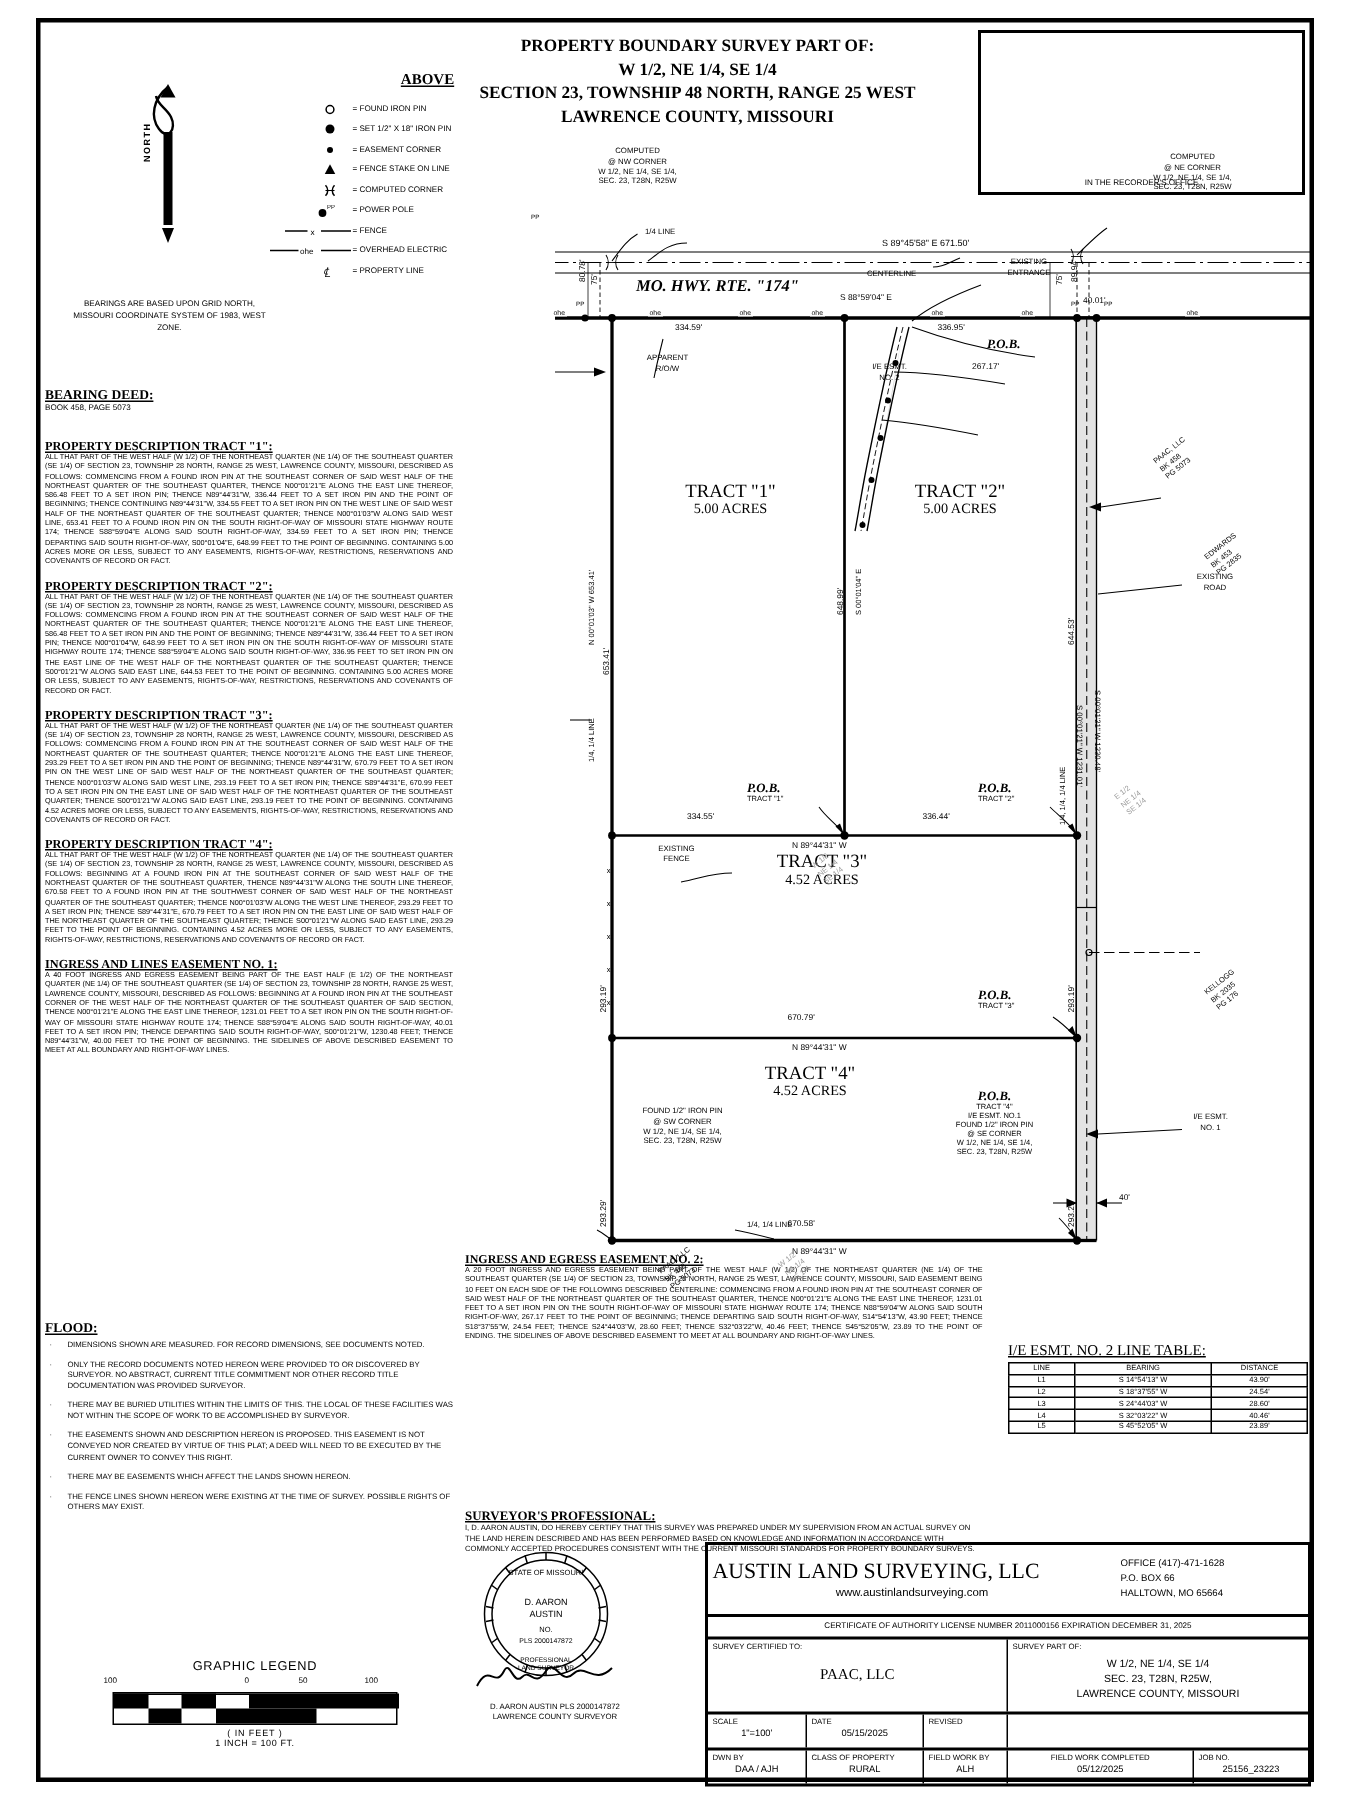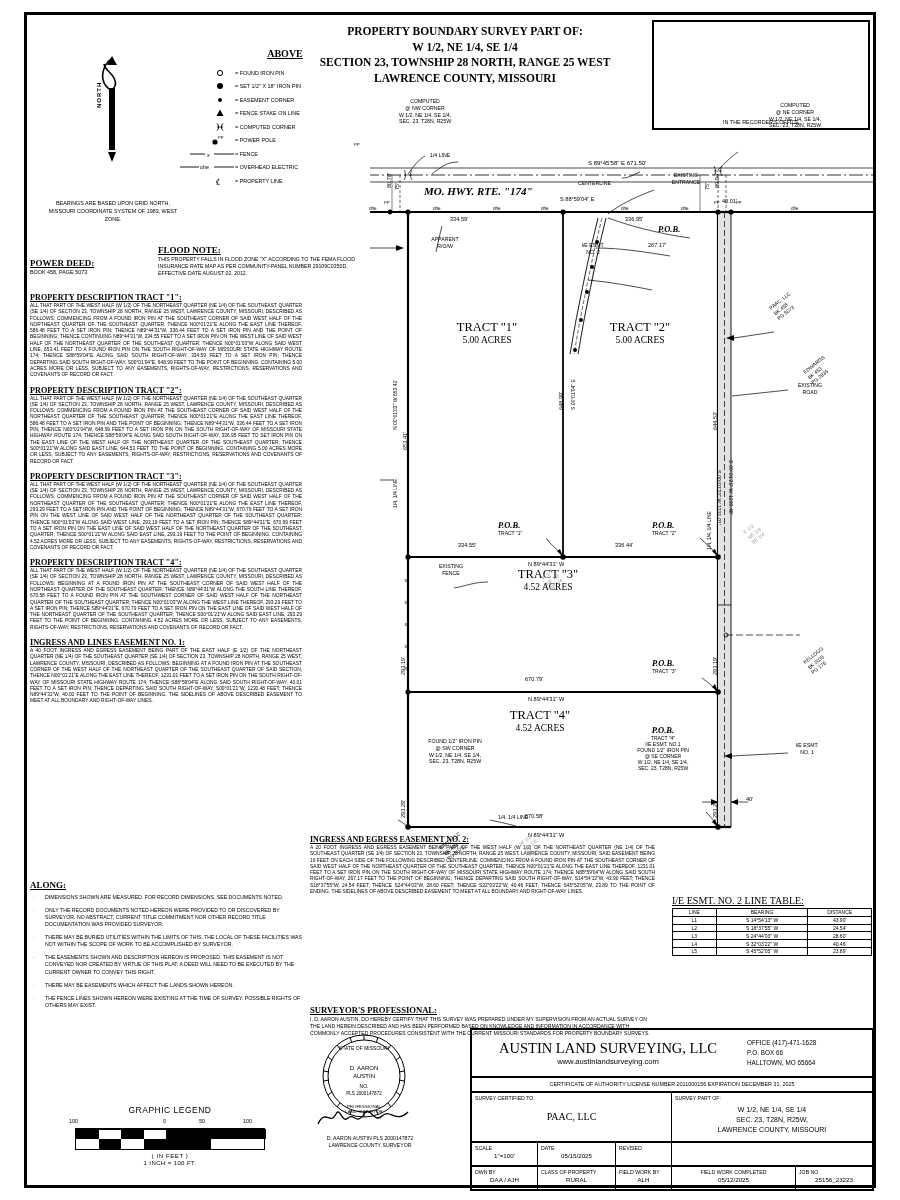--- a/index.html
+++ b/index.html
@@ -78,21 +78,21 @@
 </style>
 </head>
 <body>
 
 <div id="sheet">
   <div class="border-outer"></div>
 
   <div class="abs ttl" id="title">
     <div>PROPERTY BOUNDARY SURVEY PART OF:</div>
     <div>W 1/2, NE 1/4, SE 1/4</div>
-    <div>SECTION 23, TOWNSHIP 28 NORTH, RANGE 25 WEST</div>
+    <div>SECTION 23, TOWNSHIP 48 NORTH, RANGE 25 WEST</div>
     <div>LAWRENCE COUNTY, MISSOURI</div>
   </div>
 
   <div class="abs" id="recbox">
     <div class="lbl">IN THE RECORDER'S OFFICE</div>
   </div>
 
   <div class="abs" id="north">
     <svg width="40" height="130" viewBox="0 0 40 130">
       <path d="M20 8 C10 16, 8 28, 14 36 C20 44, 26 36, 22 28 C19 22, 13 20, 12 14" fill="none" stroke="#000" stroke-width="1.6"></path>
@@ -191,28 +191,24 @@
             <text x="2" y="9.5" font-size="9" font-family="Liberation Serif" font-style="italic">℄</text>
           </svg>
       </div>
       <div class="legtxt">= PROPERTY LINE</div>
     </div>
   </div>
 
   <div class="abs" id="bearnote">BEARINGS ARE BASED UPON GRID NORTH, MISSOURI COORDINATE SYSTEM OF 1983, WEST ZONE.</div>
 
   <div class="abs" id="srcdeed">
-    <div class="blkhdr" style="font-size:9px;">POWER DEED:</div>
+    <div class="blkhdr" style="font-size:9px;">BEARING DEED:</div>
     <div style="font-size:5.4px;">BOOK 458, PAGE 5073</div>
   </div>
 
-  <div class="abs" id="flood">
-    <div class="blkhdr" style="font-size:9px;">FLOOD NOTE:</div>
-    <div style="font-size:5.2px;line-height:1.35;">THIS PROPERTY FALLS IN FLOOD ZONE "X" ACCORDING TO THE FEMA FLOOD INSURANCE RATE MAP AS PER COMMUNITY-PANEL NUMBER 29109C0350D, EFFECTIVE DATE AUGUST 02, 2012.</div>
-  </div>
 
   <div class="abs" id="leftcol" style="top:293px;">
     <div>
       <div class="blkhdr">PROPERTY DESCRIPTION TRACT "1":</div>
       <div class="blkbody">ALL THAT PART OF THE WEST HALF (W 1/2) OF THE NORTHEAST QUARTER (NE 1/4) OF THE SOUTHEAST QUARTER (SE 1/4) OF SECTION 23, TOWNSHIP 28 NORTH, RANGE 25 WEST, LAWRENCE COUNTY, MISSOURI, DESCRIBED AS FOLLOWS: COMMENCING FROM A FOUND IRON PIN AT THE SOUTHEAST CORNER OF SAID WEST HALF OF THE NORTHEAST QUARTER OF THE SOUTHEAST QUARTER, THENCE N00°01'21"E ALONG THE EAST LINE THEREOF, 586.48 FEET TO A SET IRON PIN; THENCE N89°44'31"W, 336.44 FEET TO A SET IRON PIN AND THE POINT OF BEGINNING; THENCE CONTINUING N89°44'31"W, 334.55 FEET TO A SET IRON PIN ON THE WEST LINE OF SAID WEST HALF OF THE NORTHEAST QUARTER OF THE SOUTHEAST QUARTER; THENCE N00°01'03"W ALONG SAID WEST LINE, 653.41 FEET TO A FOUND IRON PIN ON THE SOUTH RIGHT-OF-WAY OF MISSOURI STATE HIGHWAY ROUTE 174; THENCE S88°59'04"E ALONG SAID SOUTH RIGHT-OF-WAY, 334.59 FEET TO A SET IRON PIN; THENCE DEPARTING SAID SOUTH RIGHT-OF-WAY, S00°01'04"E, 648.99 FEET TO THE POINT OF BEGINNING. CONTAINING 5.00 ACRES MORE OR LESS, SUBJECT TO ANY EASEMENTS, RIGHTS-OF-WAY, RESTRICTIONS, RESERVATIONS AND COVENANTS OF RECORD OR FACT.</div>
     </div>
     <div class="spacer"></div>
     <div>
       <div class="blkhdr">PROPERTY DESCRIPTION TRACT "2":</div>
       <div class="blkbody">ALL THAT PART OF THE WEST HALF (W 1/2) OF THE NORTHEAST QUARTER (NE 1/4) OF THE SOUTHEAST QUARTER (SE 1/4) OF SECTION 23, TOWNSHIP 28 NORTH, RANGE 25 WEST, LAWRENCE COUNTY, MISSOURI, DESCRIBED AS FOLLOWS: COMMENCING FROM A FOUND IRON PIN AT THE SOUTHEAST CORNER OF SAID WEST HALF OF THE NORTHEAST QUARTER OF THE SOUTHEAST QUARTER; THENCE N00°01'21"E ALONG THE EAST LINE THEREOF, 586.48 FEET TO A SET IRON PIN AND THE POINT OF BEGINNING; THENCE N89°44'31"W, 336.44 FEET TO A SET IRON PIN; THENCE N00°01'04"W, 648.99 FEET TO A SET IRON PIN ON THE SOUTH RIGHT-OF-WAY OF MISSOURI STATE HIGHWAY ROUTE 174; THENCE S88°59'04"E ALONG SAID SOUTH RIGHT-OF-WAY, 336.95 FEET TO SET IRON PIN ON THE EAST LINE OF THE WEST HALF OF THE NORTHEAST QUARTER OF THE SOUTHEAST QUARTER; THENCE S00°01'21"W ALONG SAID EAST LINE, 644.53 FEET TO THE POINT OF BEGINNING. CONTAINING 5.00 ACRES MORE OR LESS, SUBJECT TO ANY EASEMENTS, RIGHTS-OF-WAY, RESTRICTIONS, RESERVATIONS AND COVENANTS OF RECORD OR FACT.</div>
@@ -228,21 +224,21 @@
       <div class="blkbody">ALL THAT PART OF THE WEST HALF (W 1/2) OF THE NORTHEAST QUARTER (NE 1/4) OF THE SOUTHEAST QUARTER (SE 1/4) OF SECTION 23, TOWNSHIP 28 NORTH, RANGE 25 WEST, LAWRENCE COUNTY, MISSOURI, DESCRIBED AS FOLLOWS: BEGINNING AT A FOUND IRON PIN AT THE SOUTHEAST CORNER OF SAID WEST HALF OF THE NORTHEAST QUARTER OF THE SOUTHEAST QUARTER, THENCE N89°44'31"W ALONG THE SOUTH LINE THEREOF, 670.58 FEET TO A FOUND IRON PIN AT THE SOUTHWEST CORNER OF SAID WEST HALF OF THE NORTHEAST QUARTER OF THE SOUTHEAST QUARTER; THENCE N00°01'03"W ALONG THE WEST LINE THEREOF, 293.29 FEET TO A SET IRON PIN; THENCE S89°44'31"E, 670.79 FEET TO A SET IRON PIN ON THE EAST LINE OF SAID WEST HALF OF THE NORTHEAST QUARTER OF THE SOUTHEAST QUARTER; THENCE S00°01'21"W ALONG SAID EAST LINE, 293.29 FEET TO THE POINT OF BEGINNING. CONTAINING 4.52 ACRES MORE OR LESS, SUBJECT TO ANY EASEMENTS, RIGHTS-OF-WAY, RESTRICTIONS, RESERVATIONS AND COVENANTS OF RECORD OR FACT.</div>
     </div>
     <div class="spacer"></div>
     <div>
       <div class="blkhdr">INGRESS AND LINES EASEMENT NO. 1:</div>
       <div class="blkbody">A 40 FOOT INGRESS AND EGRESS EASEMENT BEING PART OF THE EAST HALF (E 1/2) OF THE NORTHEAST QUARTER (NE 1/4) OF THE SOUTHEAST QUARTER (SE 1/4) OF SECTION 23, TOWNSHIP 28 NORTH, RANGE 25 WEST, LAWRENCE COUNTY, MISSOURI, DESCRIBED AS FOLLOWS: BEGINNING AT A FOUND IRON PIN AT THE SOUTHEAST CORNER OF THE WEST HALF OF THE NORTHEAST QUARTER OF THE SOUTHEAST QUARTER OF SAID SECTION, THENCE N00°01'21"E ALONG THE EAST LINE THEREOF, 1231.01 FEET TO A SET IRON PIN ON THE SOUTH RIGHT-OF-WAY OF MISSOURI STATE HIGHWAY ROUTE 174; THENCE S88°59'04"E ALONG SAID SOUTH RIGHT-OF-WAY, 40.01 FEET TO A SET IRON PIN; THENCE DEPARTING SAID SOUTH RIGHT-OF-WAY, S00°01'21"W, 1230.48 FEET; THENCE N89°44'31"W, 40.00 FEET TO THE POINT OF BEGINNING. THE SIDELINES OF ABOVE DESCRIBED EASEMENT TO MEET AT ALL BOUNDARY AND RIGHT-OF-WAY LINES.</div>
     </div>
   </div>
 
   <div class="abs" id="notes">
-    <div class="blkhdr" style="font-size:9px;margin-bottom:4px;">ALONG:</div>
+    <div class="blkhdr" style="font-size:9px;margin-bottom:4px;">FLOOD:</div>
     <div class="noterow">
         <div class="nbul">·</div>
         <div class="ntxt">DIMENSIONS SHOWN ARE MEASURED.  FOR RECORD DIMENSIONS, SEE DOCUMENTS NOTED.</div>
       </div>
     <div class="noterow">
         <div class="nbul">·</div>
         <div class="ntxt">ONLY THE RECORD DOCUMENTS NOTED HEREON WERE PROVIDED TO OR DISCOVERED BY SURVEYOR.  NO ABSTRACT, CURRENT TITLE COMMITMENT NOR OTHER RECORD TITLE DOCUMENTATION WAS PROVIDED SURVEYOR.</div>
       </div>
     <div class="noterow">
         <div class="nbul">·</div>
@@ -352,21 +348,21 @@
         <td>L5</td>
         <td>S 45°52'05" W</td>
         <td>23.89'</td>
       </tr>
     </tbody>
       </table>
   </div>
 
   <div class="abs" id="tblock">
     <div class="tbrow" style="height:46px;">
-      <div class="tbcell" style="width:68%;display:flex;flex-direction:column;justify-content:center;align-items:center;border-right:0;">
+      <div class="tbcell" style="width:68%;display:flex;flex-direction:column;justify-content:center;border-right:0;">
         <div id="company">AUSTIN LAND SURVEYING, LLC</div>
         <div id="web" style="margin-top:0;">www.austinlandsurveying.com</div>
       </div>
       <div class="tbcell" style="width:32%;display:flex;flex-direction:column;justify-content:center;border-right:0;">
         <div style="font-size:6.4px;line-height:1.55;">OFFICE (417)-471-1628</div>
         <div style="font-size:6.4px;line-height:1.55;">P.O. BOX 66</div>
         <div style="font-size:6.4px;line-height:1.55;">HALLTOWN, MO 65664</div>
       </div>
     </div>
     <div class="tbrow" style="height:13px;">

